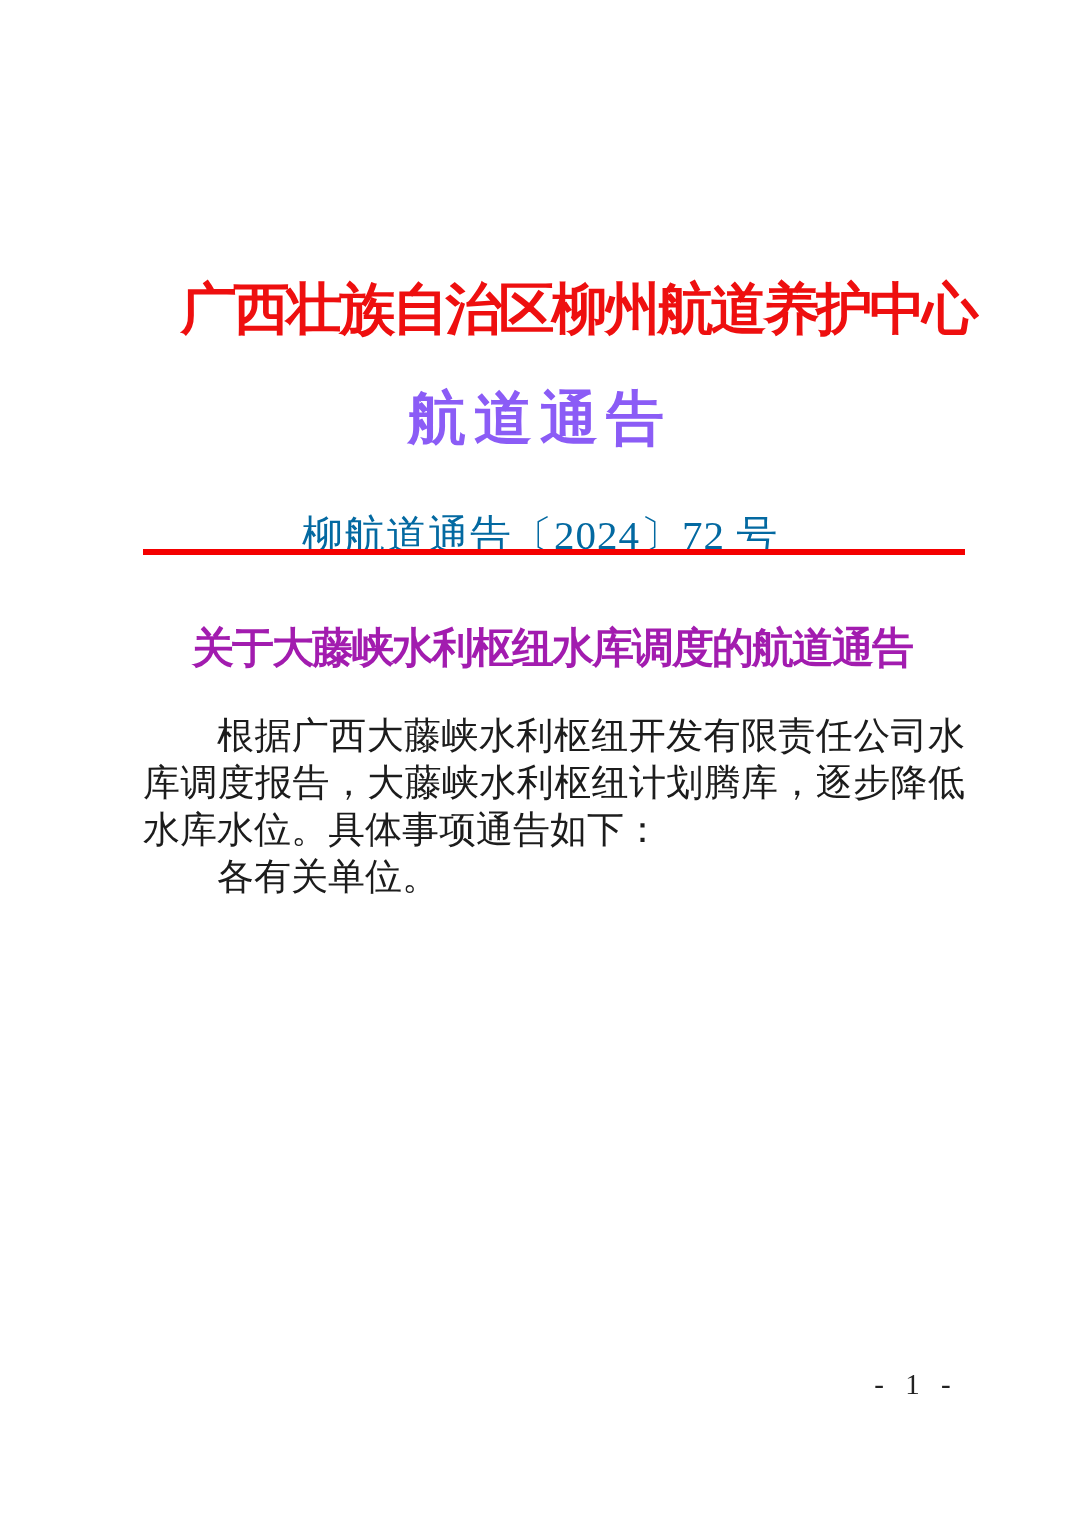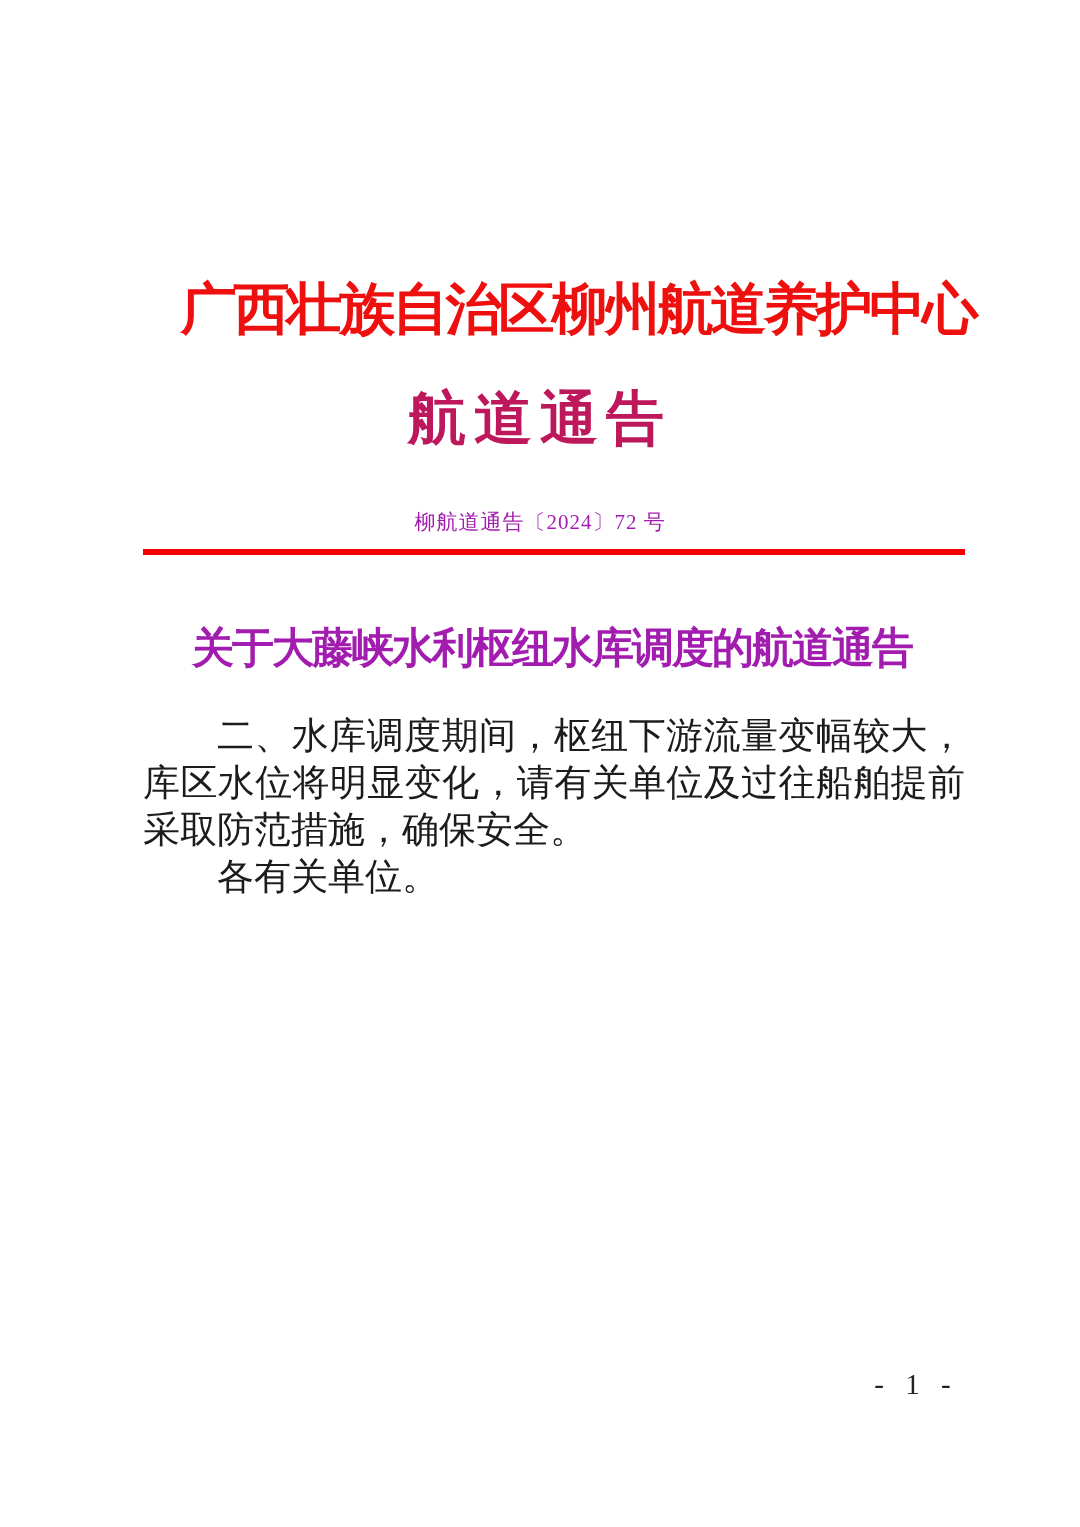--- a/index.html
+++ b/index.html
@@ -34,23 +34,23 @@
     top: 380px;
     font-size: 58px;
     letter-spacing: 8px;
   }
   .doc-number {
     position: absolute;
     top: 508px;
     left: 0;
     width: 100%;
     text-align: center;
-    font-size: 21px;
+    font-size: 41px;
     letter-spacing: 1px;
-    color: #a21caf;
+    color: #0369a1;
   }
   .red-rule {
     position: absolute;
     top: 549px;
     left: 143px;
     width: 822px;
     height: 6px;
   }
   .subject {
     position: absolute;
@@ -95,28 +95,28 @@
     white-space: nowrap;
   }
 </style>
 </head>
 <body>
 
 <div class="page">
 
   <div class="org-title line1" style="color: rgb(238, 15, 15);">广西壮族自治区柳州航道养护中心</div>
 
-  <div class="org-title line2" style="color: #be185d;">航道通告</div>
+  <div class="org-title line2" style="color: #8b5cf6;">航道通告</div>
 
   <div class="doc-number">柳航道通告〔2024〕72 号</div>
 
   <div class="red-rule" style="background: rgb(244, 0, 0);"></div>
 
   <h1 class="subject">关于大藤峡水利枢纽水库调度的航道通告</h1>
 
   <div class="body-block">
-    <p class="indent">二、水库调度期间，枢纽下游流量变幅较大，库区水位将明显变化，请有关单位及过往船舶提前采取防范措施，确保安全。</p>
+    <p class="indent">根据广西大藤峡水利枢纽开发有限责任公司水库调度报告，大藤峡水利枢纽计划腾库，逐步降低水库水位。具体事项通告如下：</p>
     <p class="indent">各有关单位。</p>
   </div>
 
   <div class="page-number">- 1 -</div>
 
 </div>
 
 </body></html>

